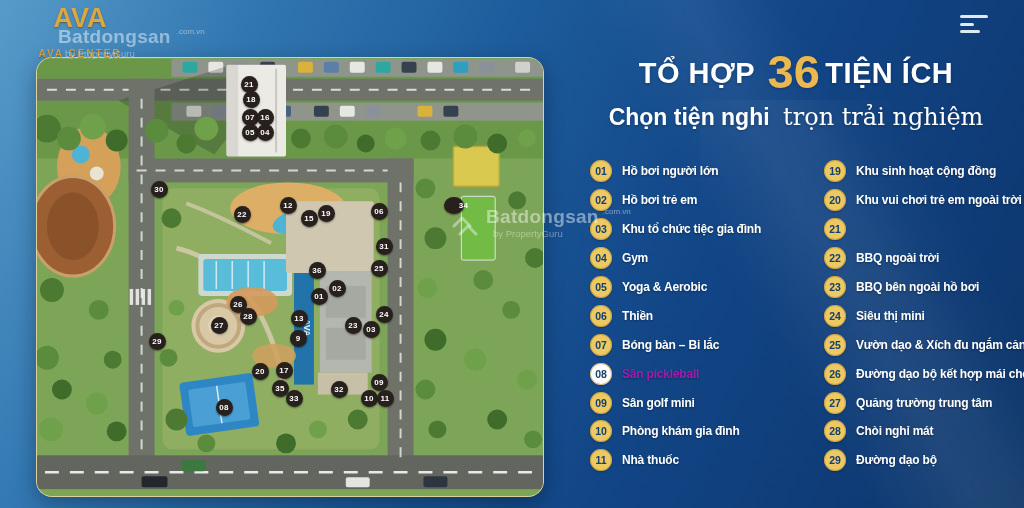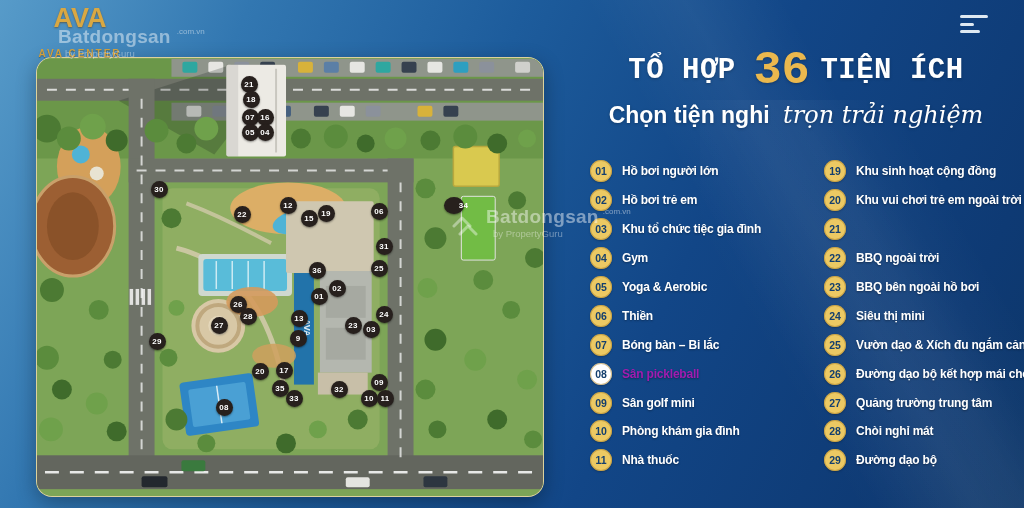--- a/index.html
+++ b/index.html
@@ -39,28 +39,28 @@
     border-radius:16px; border:1px solid rgba(237,217,168,.85); overflow:hidden;
     box-shadow:0 6px 20px rgba(0,0,0,.3); background:#7da557; z-index:10; }
   .map-panel svg { position:absolute; left:0; top:0; }
   .map-marker { position:absolute; width:17px; height:17px; margin:-8.5px 0 0 -8.5px;
     border-radius:50%; background:#27201d; color:#fff; font-size:8px; font-weight:bold;
     display:flex; align-items:center; justify-content:center;
     box-shadow:0 1px 2px rgba(0,0,0,.45); letter-spacing:.2px; z-index:15; }
 
   
   .header { position:absolute; left:578px; top:44px; width:436px; text-align:center; z-index:20; }
-  .title-line { white-space:nowrap;font-family:Liberation Mono, monospace; }
+  .title-line { white-space:nowrap; }
   .t-prefix,.t-suffix { color:#ffffff; font-size:29px; font-weight:bold; letter-spacing:.5px;
     text-shadow:0 1px 3px rgba(0,0,0,.25); }
   .t-num { color:#eab84e; font-size:47px; font-weight:bold; margin:0 1px 0 8px;
     vertical-align:-5px; text-shadow:0 1px 3px rgba(0,0,0,.25); }
   .subtitle { margin-top:4px; color:#fff; white-space:nowrap; }
   .sub-bold { font-size:23px; font-weight:bold; text-shadow:0 1px 3px rgba(0,0,0,.25); }
-  .sub-script { font-family:"DejaVu Serif","Liberation Serif",serif; font-style:italic;
+  .sub-script { font-family:"DejaVu Serif","Liberation Serif",serif; 
     font-size:24px; margin-left:9px; text-shadow:0 1px 3px rgba(0,0,0,.25); }
 
   
   .legend-col { position:absolute; top:157px; display:flex; flex-direction:column; z-index:20; }
   .legend-col-1 { left:590px; }
   .legend-col-2 { left:824px; }
   .legend-row { height:28.9px; display:flex; align-items:center; gap:10px; }
   .legend-num { width:22px; height:22px; border-radius:50%; background:#ecc963; color:#143f6e;
     font-size:10.5px; font-weight:bold; display:flex; align-items:center; justify-content:center;
     flex:none; box-shadow:inset 0 0 0 1px rgba(176,134,46,.55), 0 1px 2px rgba(0,0,0,.25); }

